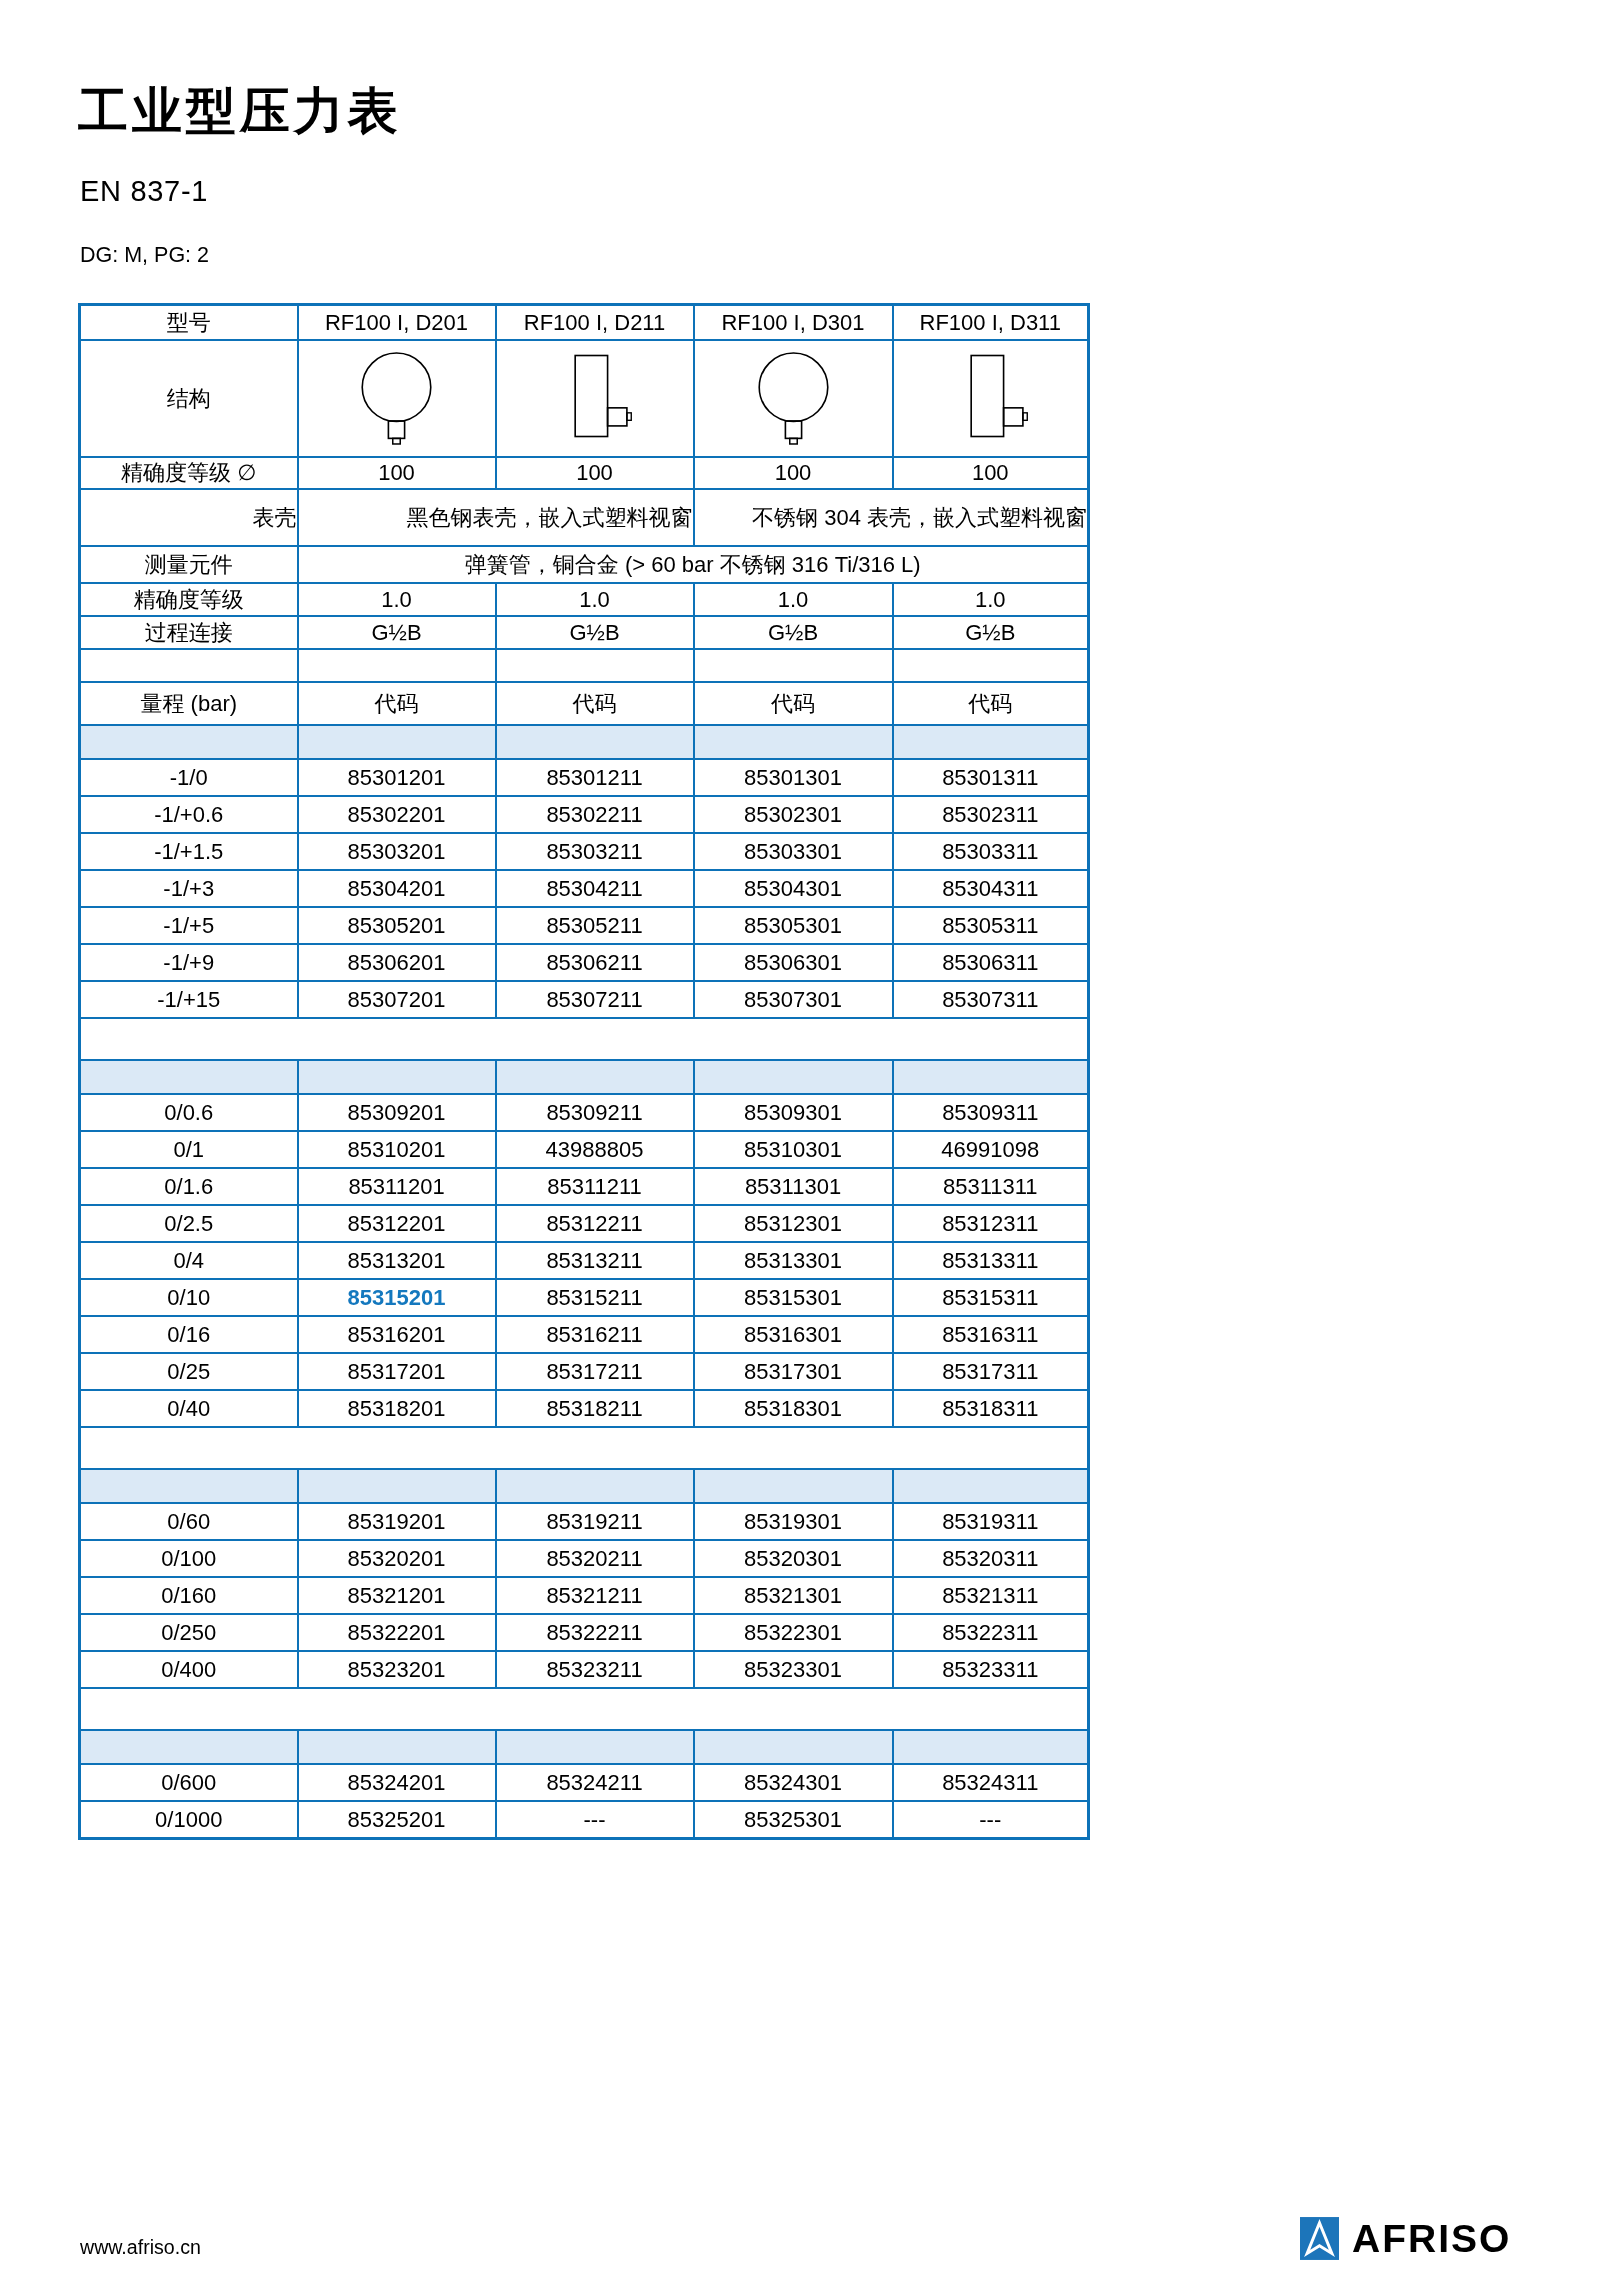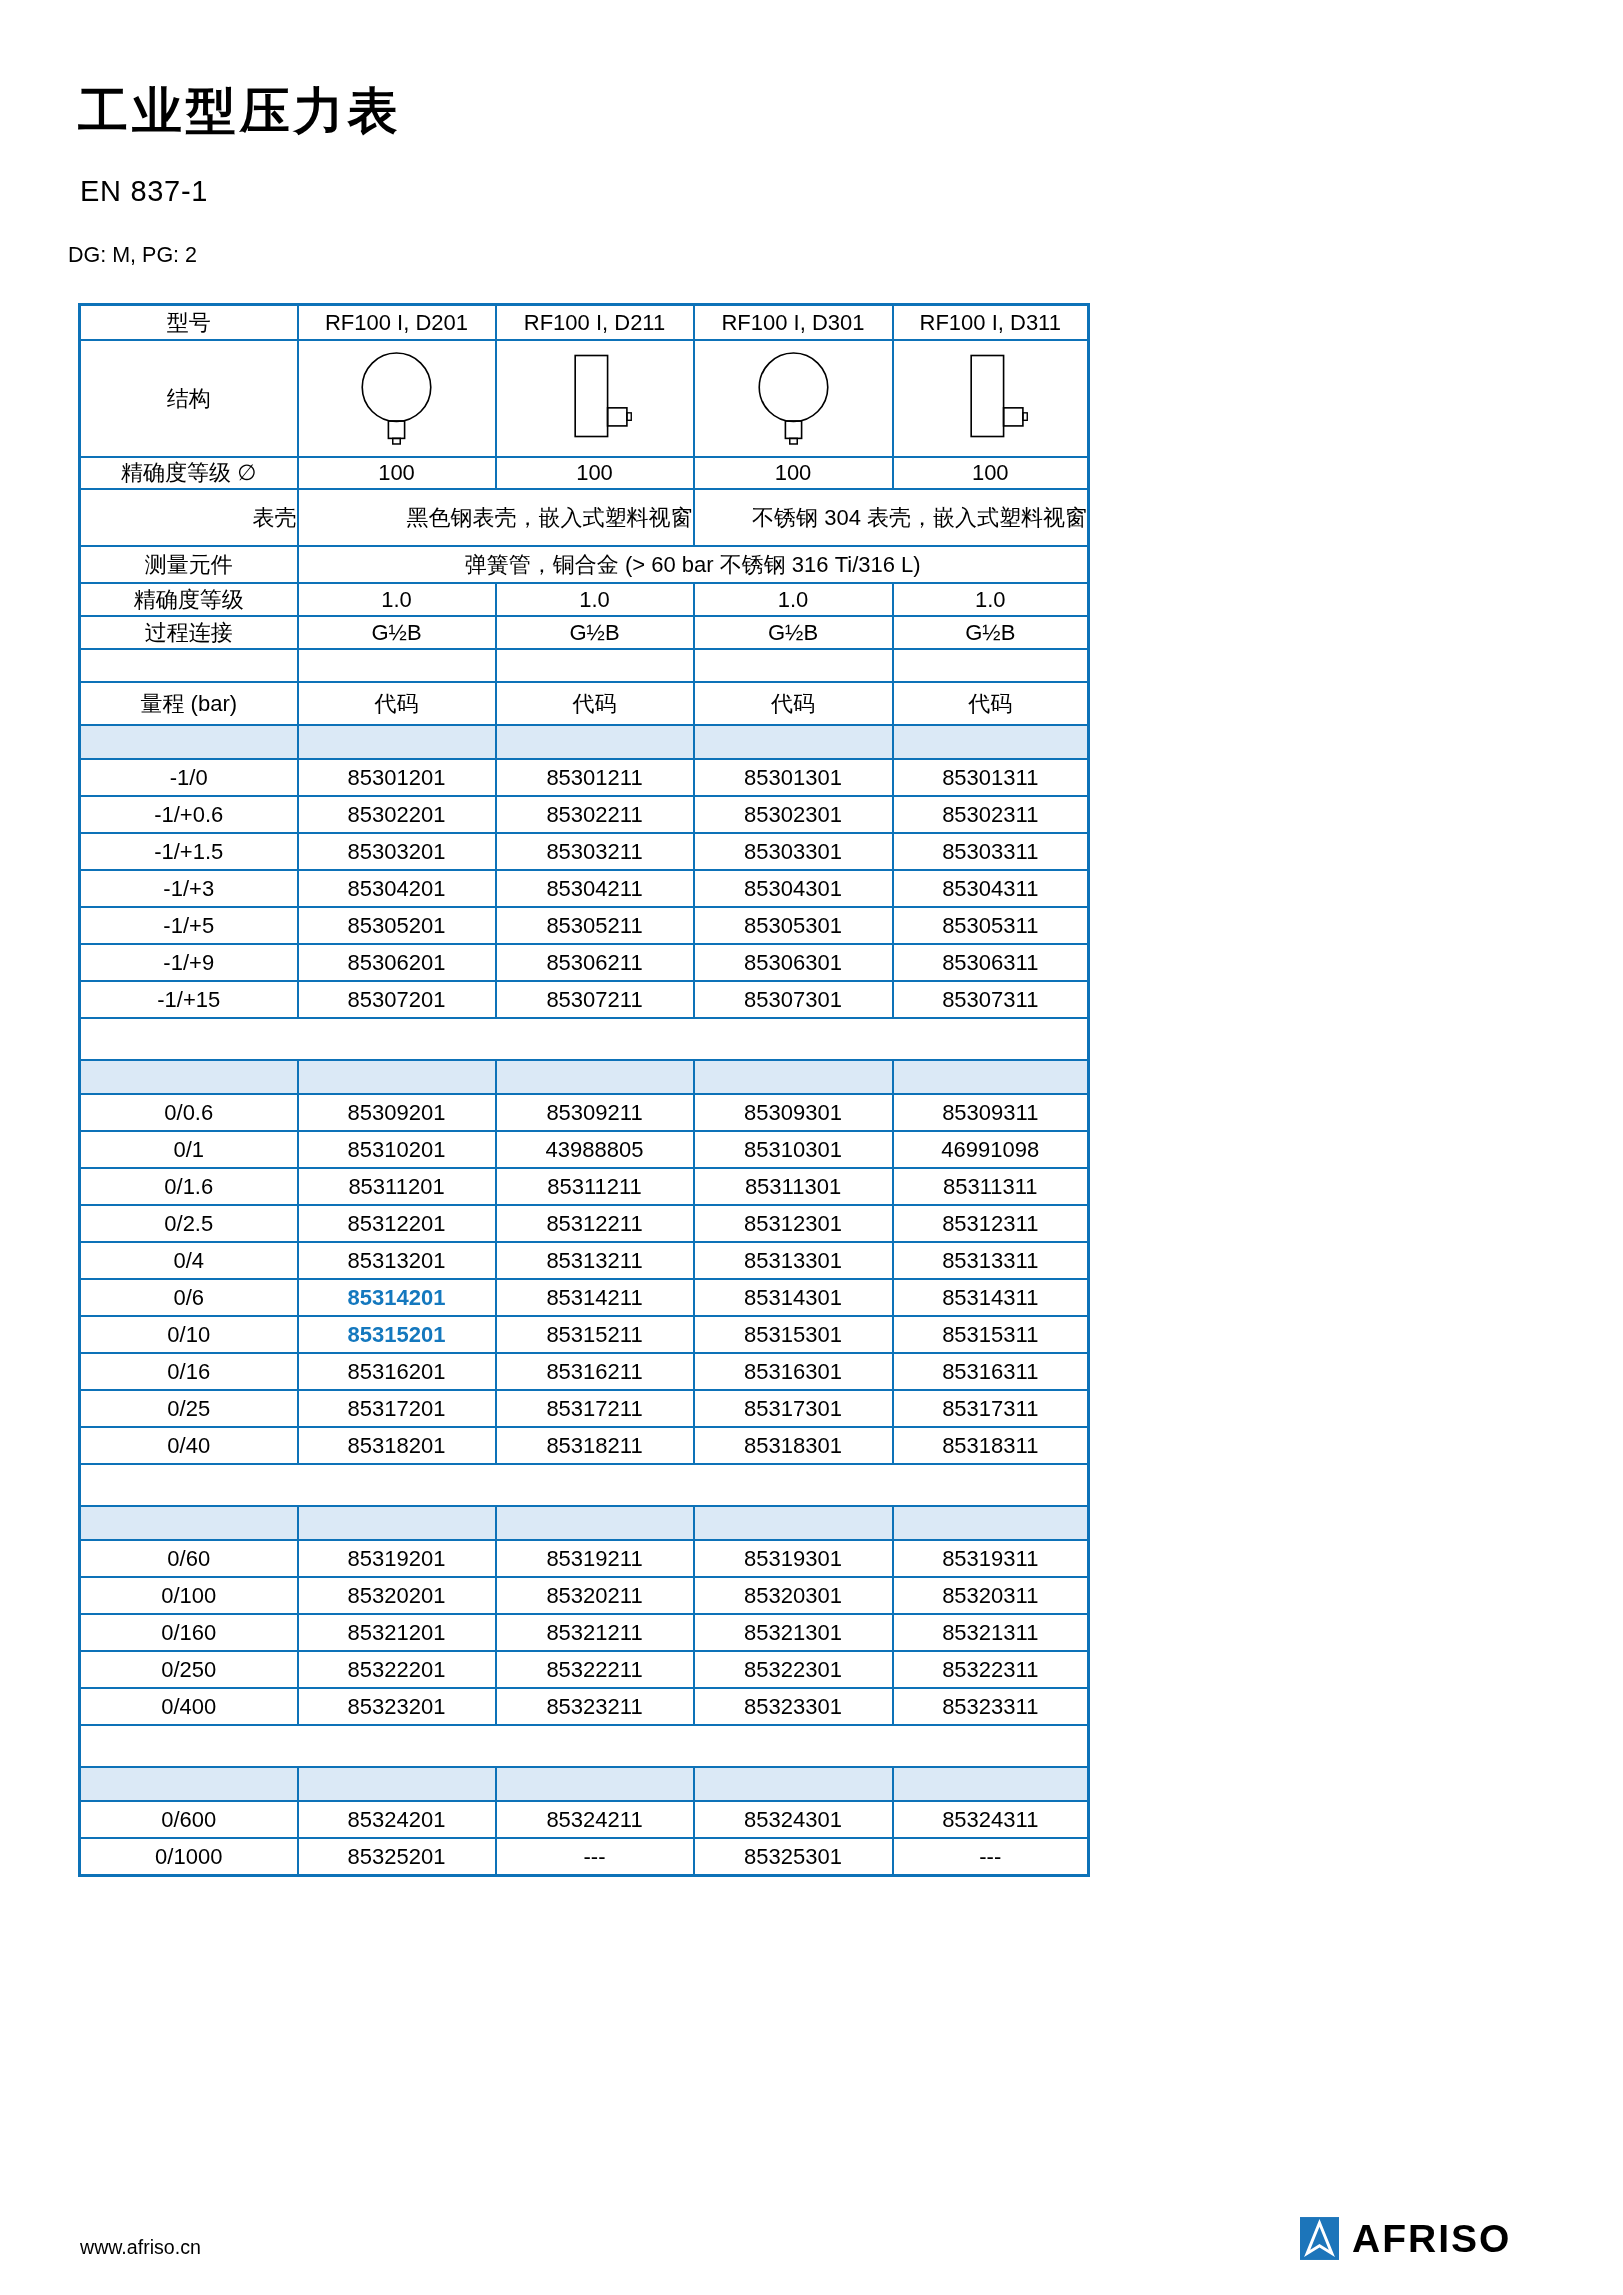--- a/index.html
+++ b/index.html
@@ -19,21 +19,21 @@
   }
   .doc-title{
     position:absolute;left:78px;top:78px;
     font-size:50px;font-weight:700;letter-spacing:3.9px;
   }
   .doc-standard{
     position:absolute;left:80px;top:175px;
     font-size:29px;font-weight:500;letter-spacing:0.7px;
   }
   .doc-note{
-    position:absolute;left:68px;top:243px;
+    position:absolute;left:80px;top:243px;
     font-size:21.5px;font-weight:400;
   }
   table.spec{
     position:absolute;left:78px;top:303px;
     width:1008px;
     border-collapse:collapse;table-layout:fixed;
     border:3.9px solid var(--tb);
   }
   table.spec td{
     border:2.6px solid var(--tb);
@@ -275,27 +275,20 @@
           <td>85312311</td>
         </tr>
         <tr class="rh-data">
           <td class="lab">0/4</td>
           <td>85313201</td>
           <td>85313211</td>
           <td>85313301</td>
           <td>85313311</td>
         </tr>
         <tr class="rh-data">
-          <td class="lab">0/6</td>
-          <td class="code-hl">85314201</td>
-          <td>85314211</td>
-          <td>85314301</td>
-          <td>85314311</td>
-        </tr>
-        <tr class="rh-data">
           <td class="lab">0/10</td>
           <td class="code-hl">85315201</td>
           <td>85315211</td>
           <td>85315301</td>
           <td>85315311</td>
         </tr>
         <tr class="rh-data">
           <td class="lab">0/16</td>
           <td>85316201</td>
           <td>85316211</td>

